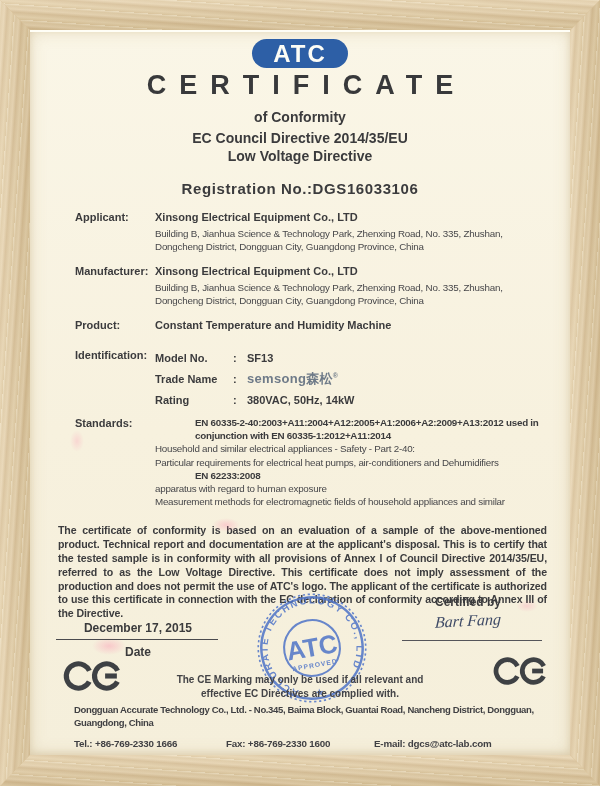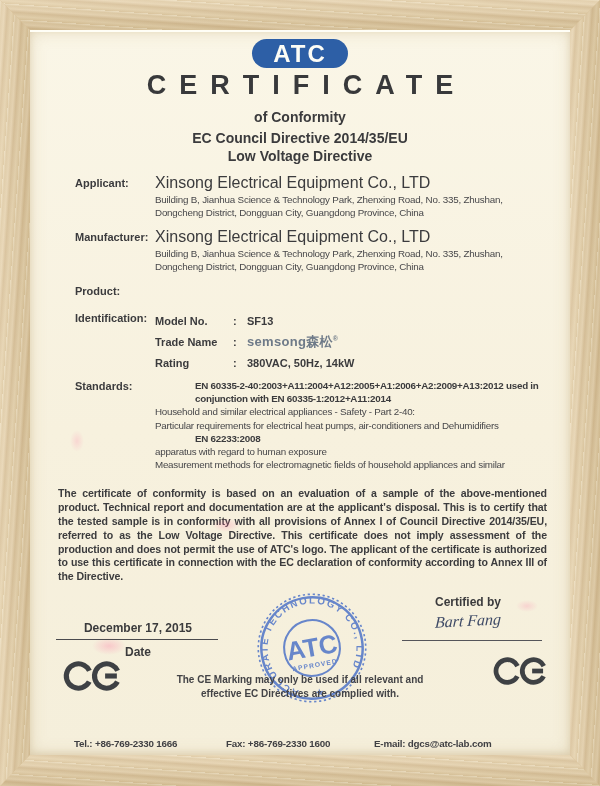--- a/index.html
+++ b/index.html
@@ -44,21 +44,21 @@
   }
   .subtitle{margin-top:10px;text-align:center;font-size:14px;line-height:16px;font-weight:bold;}
   .directive{margin-top:5px;text-align:center;font-size:14px;line-height:16px;font-weight:bold;}
   .directive + .directive{margin-top:2px;}
   .registration{margin-top:15px;text-align:center;font-size:15px;line-height:19px;font-weight:bold;letter-spacing:.6px;}
 
   
   .info{margin:12px 0 16px 45px;width:472px;}
   .row{display:grid;grid-template-columns:80px 1fr;margin-bottom:11px;}
   .lbl{font-size:11px;font-weight:bold;line-height:14px;}
-  .val-name{font-size:16px;font-weight:normal;line-height:14px;margin-bottom:3px;}
+  .val-name{font-size:11px;font-weight:bold;line-height:14px;margin-bottom:3px;}
   .val-addr{font-size:9.8px;line-height:13px;letter-spacing:-.2px;white-space:nowrap;color:#47474a;}
   .row-product{margin-bottom:13px;}
   .subrow{display:grid;grid-template-columns:78px 14px 1fr;align-items:center;height:20px;}
   .sublbl{font-size:11px;font-weight:bold;}
   .subsep{font-size:11px;font-weight:bold;}
   .subval{font-size:11px;font-weight:bold;}
   .trade-logo{color:#6e7a88;font-weight:bold;font-size:13px;letter-spacing:.3px;}
   .trade-logo sup{font-size:7px;}
   .std-line{font-size:9.8px;line-height:13.2px;letter-spacing:-.25px;white-space:nowrap;color:#47474a;}
   .std-line.bold{font-weight:bold;color:#3b3b3d;padding-left:40px;}
@@ -108,20 +108,21 @@
   <div class="stain" style="left:486px;top:568px;width:22px;height:12px;background:radial-gradient(closest-side,rgba(255,110,160,.22),rgba(255,110,160,0));"></div>
   <div class="stain" style="left:40px;top:398px;width:14px;height:22px;background:radial-gradient(closest-side,rgba(255,110,160,.20),rgba(255,110,160,0));"></div>
 
   <div class="logo-pill">
     <span>ATC</span>
   </div>
   <h1 class="cert-title">CERTIFICATE</h1>
   <div class="subtitle">of Conformity</div>
   <div class="directive">EC Council Directive 2014/35/EU</div>
   <div class="directive">Low Voltage Directive</div>
+  <div class="registration">Registration No.:DGS16033106</div>
 
   <div class="info">
 
     <div class="row">
       <div class="lbl">Applicant:</div>
       <div>
         <div class="val-name">Xinsong Electrical Equipment Co., LTD</div>
         <div class="val-addr">Building B, Jianhua Science &amp; Technology Park, Zhenxing Road, No. 335, Zhushan,</div>
         <div class="val-addr">Dongcheng District, Dongguan City, Guangdong Province, China</div>
       </div>
@@ -131,20 +132,21 @@
       <div class="lbl">Manufacturer:</div>
       <div>
         <div class="val-name">Xinsong Electrical Equipment Co., LTD</div>
         <div class="val-addr">Building B, Jianhua Science &amp; Technology Park, Zhenxing Road, No. 335, Zhushan,</div>
         <div class="val-addr">Dongcheng District, Dongguan City, Guangdong Province, China</div>
       </div>
     </div>
 
     <div class="row row-product">
       <div class="lbl">Product:</div>
+      <div class="val-name">Constant Temperature and Humidity Machine</div>
     </div>
 
     <div class="row" style="margin-bottom:6px;">
       <div class="lbl">Identification:</div>
       <div>
         <div class="subrow">
           <div class="sublbl">Model No.</div>
           <div class="subsep">:</div>
           <div class="subval">SF13</div>
         </div>
@@ -217,17 +219,18 @@
   <div class="abs ce-right">
     <svg viewBox="0 0 74 46" width="54" height="38">
       <g stroke="#3e4144" stroke-width="6.5" fill="none">
         <circle cx="21" cy="23" r="15.5" stroke-dasharray="82.5 14.9" transform="rotate(27.5 21 23)"></circle>
         <circle cx="57" cy="23" r="15.5" stroke-dasharray="82.5 14.9" transform="rotate(27.5 57 23)"></circle>
         <line x1="55" y1="23" x2="70" y2="23"></line>
       </g>
     </svg>
   </div>
 
+  <div class="abs footer-company">Dongguan Accurate Technology Co., Ltd. - No.345, Baima Block, Guantai Road, Nancheng District, Dongguan, Guangdong, China</div>
   <div class="abs contact tel">Tel.: +86-769-2330 1666</div>
   <div class="abs contact fax">Fax: +86-769-2330 1600</div>
   <div class="abs contact email">E-mail: dgcs@atc-lab.com</div>
 
 </div>
 
 </body></html>

